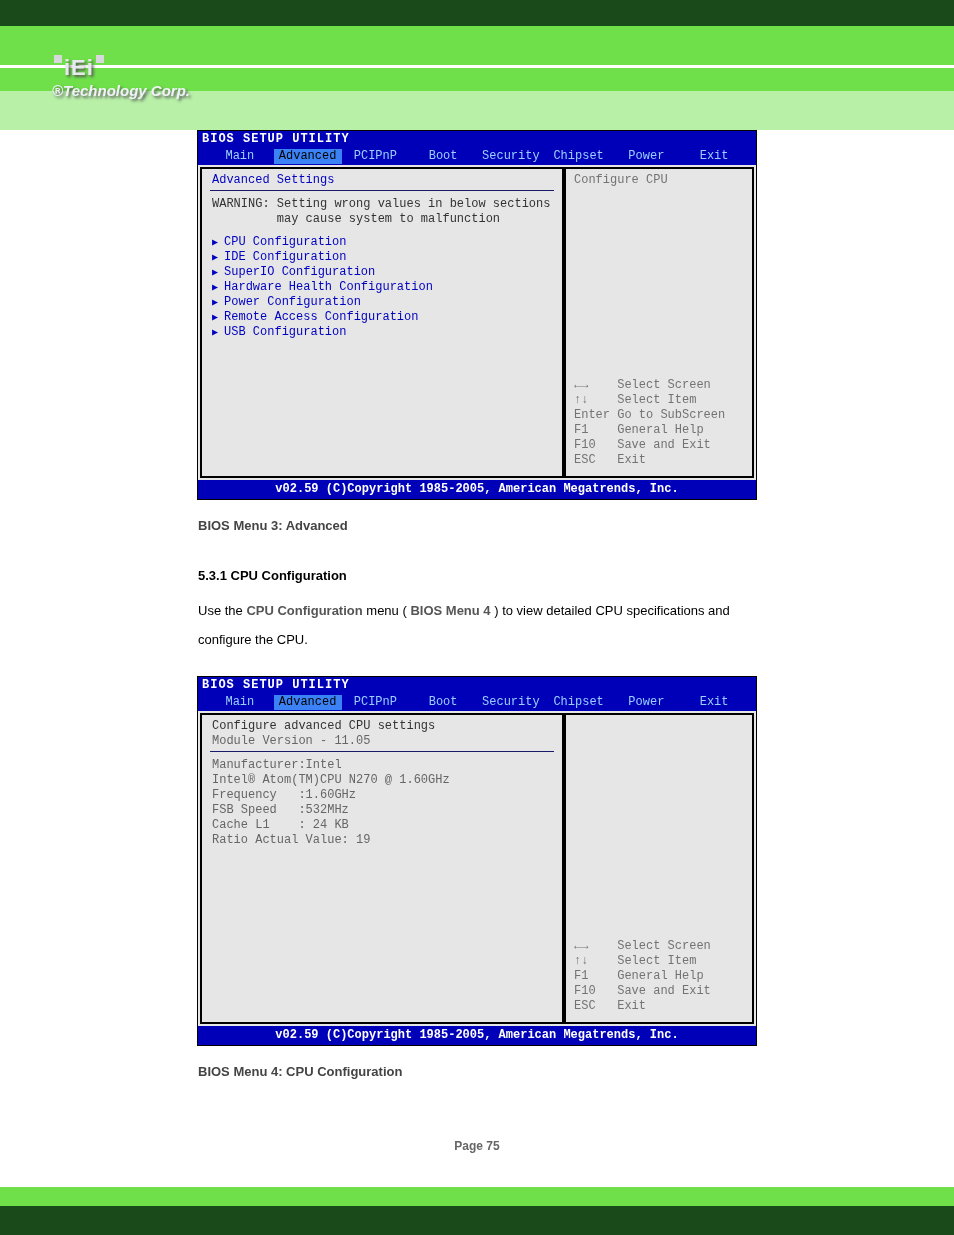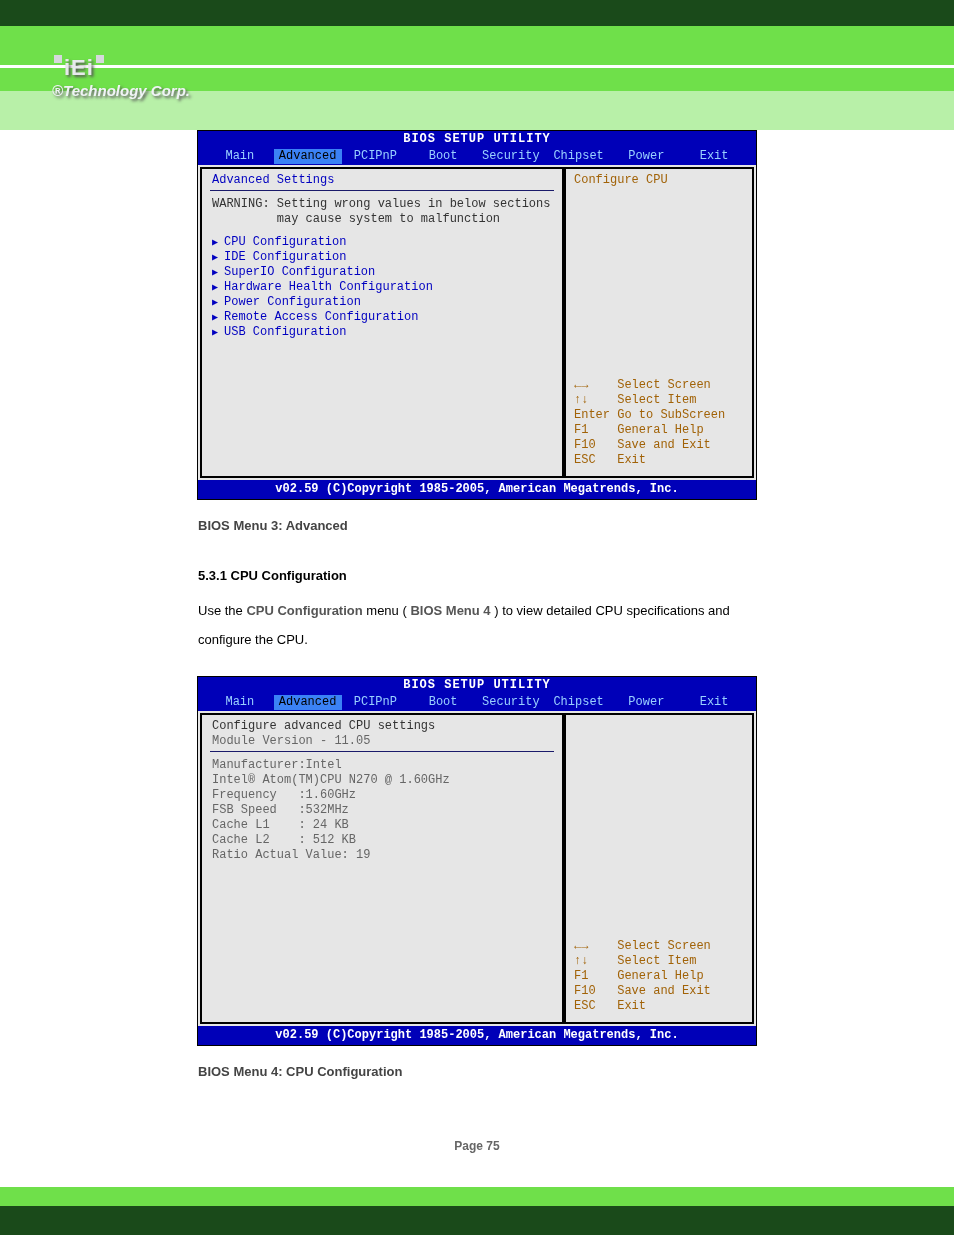--- a/index.html
+++ b/index.html
@@ -6,27 +6,27 @@
   .header-strip,.footer-strip{width:954px;height:80px;position:relative;overflow:hidden}
   .header-strip{height:130px;background:linear-gradient(180deg,#1a4a1a 0 20%,#6fe04a 20% 50%,#fff 50% 52%,#6fe04a 52% 70%,#b8f0a8 70% 100%)}
   .footer-strip{height:75px;background:linear-gradient(180deg,#fff 0 30%,#6fe04a 30% 55%,#1a4a1a 55% 100%)}
   .logo-block{position:absolute;top:55px;left:52px;color:#fff;text-shadow:2px 2px 3px #555}
   .logo-iei{font-size:22px;font-weight:900;color:#e7e9ec;letter-spacing:1px}
   .logo-iei .sq{display:inline-block;width:8px;height:8px;background:#d6d8dc;margin:0 2px;vertical-align:top}
   .logo-tag{font-size:15px;font-weight:900;color:#f0f3f6;margin-top:1px;font-style:italic}
   .page-content{padding:0 40px}
   
   .bios{width:558px;margin:0 auto 18px;border:1px solid #000;font-family:"Courier New",monospace;font-size:12px;line-height:1.25}
-  .bios-title{background:#0000b8;color:#fff;text-align:center;font-weight:700;letter-spacing:1px;padding:1px 4px}
+  .bios-title{background:#0000b8;color:#fff;font-weight:700;letter-spacing:1px;padding:1px 4px}
   .bios-menu{background:#0000b8;color:#9ad0ff;display:flex;padding:1px 8px}
   .bios-menu span{flex:1;text-align:center}
   .bios-menu .sel{color:#000;background:#3b82f6}
   .bios-body{display:flex;background:#e6e6e6;height:315px}
   .bios-left{flex:2;border:2px solid #000;margin:2px 0 2px 2px;padding:4px 10px 8px;position:relative}
-  .bios-right{flex:1;border:2px solid #000;margin:2px 2px 2px 0;padding:4px 8px 8px;color:#a16207;display:flex;flex-direction:column}
+  .bios-right{flex:1;border:2px solid #000;margin:2px 2px 2px 0;padding:4px 8px 8px;color:#737373;display:flex;flex-direction:column}
   .bios-left .hr{border-top:1px solid #1a1a6a;margin:2px -2px 6px}
   .bios-left .heading{color:#0000c0;font-weight:400;margin-bottom:2px}
   .bios-left .menuitem{color:#0000c0}
   .bios-left .menuitem::before{content:"▶ ";font-size:10px}
   .bios-left .warn{color:#333}
   .bios-left .grey{color:#666}
   .bios-help{margin-top:auto}
   .bios-help div{white-space:pre}
   .bios-footer{background:#0000b8;color:#fff;text-align:center;font-weight:700;padding:2px 0}
   
@@ -118,21 +118,20 @@
       <div class="bios-left">
         <div style="color:#333">Configure advanced CPU settings</div>
         <div class="grey">Module Version - 11.05</div>
         <div class="hr"></div>
         <div class="grey">Manufacturer:Intel</div>
         <div class="grey">Intel® Atom(TM)CPU N270 @ 1.60GHz</div>
         <div class="grey" style="white-space:pre">Frequency   :1.60GHz</div>
         <div class="grey" style="white-space:pre">FSB Speed   :532MHz</div>
         <div class="grey" style="white-space:pre"></div>
         <div class="grey" style="white-space:pre">Cache L1    : 24 KB</div>
-        <div class="grey" style="white-space:pre">Cache L2    : 512 KB</div>
         <div class="grey" style="white-space:pre"></div>
         <div class="grey">Ratio Actual Value: 19</div>
       </div>
       <div class="bios-right">
         <div class="bios-help">
           <div>←→    Select Screen</div>
           <div>↑↓    Select Item</div>
           <div>F1    General Help</div>
           <div>F10   Save and Exit</div>
           <div>ESC   Exit</div>

